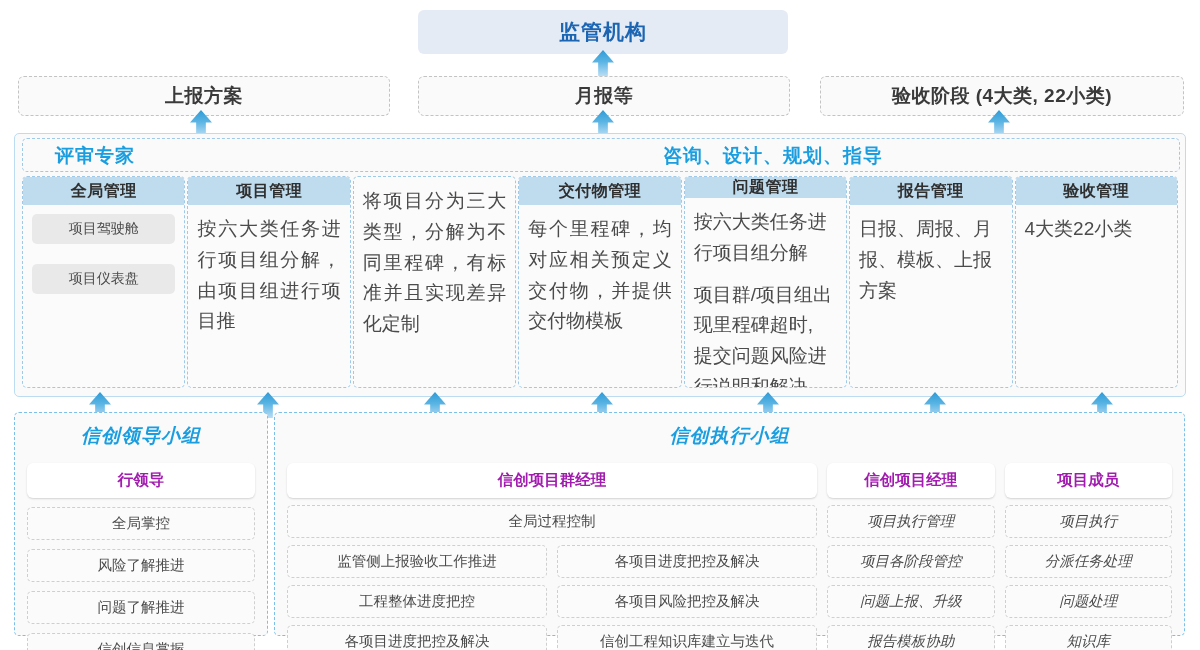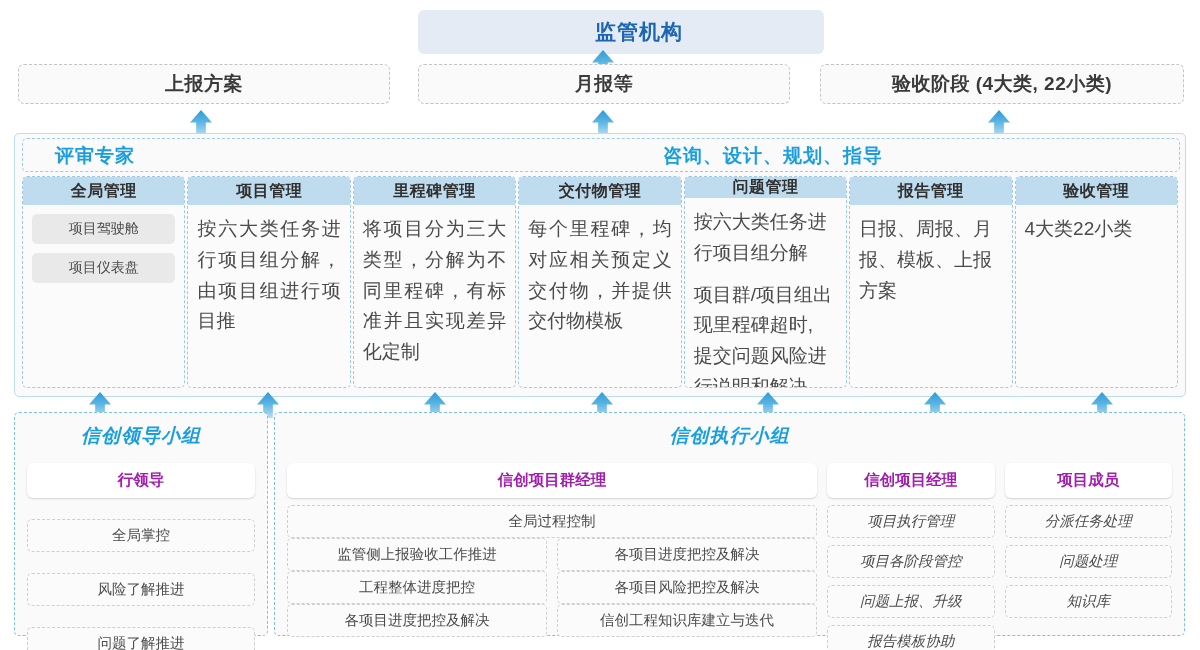--- a/index.html
+++ b/index.html
@@ -16,26 +16,26 @@
     position:absolute;width:22px;height:26px;
     background:linear-gradient(to bottom,#2e9bd6 0%,#59b4e3 45%,#b9ddf4 100%);
     clip-path:polygon(50% 0%,100% 48%,72% 48%,72% 100%,28% 100%,28% 48%,0% 48%);
   }
 
   
   .regulator{
     position:absolute;left:418px;top:10px;width:370px;height:44px;
     background:#e5ebf4;border-radius:6px;
     display:flex;align-items:center;justify-content:center;
-    color:#1b65b3;font-size:21px;font-weight:bold;letter-spacing:1px;padding-left:36px;
+    color:#1b65b3;font-size:21px;font-weight:bold;letter-spacing:1px;
   }
 
   
   .rpt{
-    position:absolute;top:64px;height:38px;
+    position:absolute;top:76px;height:38px;
     border:1px dashed #c3c3c3;border-radius:6px;background:#fafafa;
     display:flex;align-items:center;justify-content:center;
     font-size:19px;font-weight:bold;color:#3a3a3a;letter-spacing:.5px;
   }
   #rpt0{left:18px;width:370px;}
   #rpt1{left:418px;width:370px;}
   #rpt2{left:820px;width:362px;}
 
   
   .band{
@@ -63,21 +63,21 @@
   }
   .col-h{
     height:28px;background:#bfdcef;
     display:flex;align-items:center;justify-content:center;
     font-size:16px;font-weight:bold;color:#2f2f2f;letter-spacing:.5px;
   }
   .col-b{flex:1;padding:9px 9px 6px 9px;}
   .chip{
     background:#e9e9e9;border-radius:5px;
     font-size:14px;color:#4b4b4b;text-align:center;
-    padding:6px 0;margin-bottom:9px;
+    padding:6px 0;margin-bottom:20px;
   }
   .para{
     font-size:19px;line-height:1.62;color:#4b4b4b;
     text-align:justify;text-justify:inter-ideograph;margin:0 0 11px 0;
   }
   .para:last-child{margin-bottom:0;}
   .para.left{text-align:left;}
 
   
   .bot-left{
@@ -99,25 +99,25 @@
     box-shadow:0 1px 2px rgba(0,0,0,.16);
     font-size:15.5px;font-weight:bold;color:#a21caf;
     text-align:center;padding:7px 0;
   }
   .ditem{
     border:1px dashed #cfcfcf;border-radius:5px;background:#fbfbfb;
     font-size:14.5px;color:#4b4b4b;text-align:center;padding:6px 0;
   }
 
   .lead-stack{position:absolute;left:12px;top:50px;width:228px;}
-  .lead-stack .ditem{margin-top:21px;}
+  .lead-stack .ditem{margin-top:9px;}
 
   .exec-cols{position:absolute;left:12px;top:50px;right:12px;display:flex;gap:10px;}
   .exec-pm{width:530px;}
-  .exec-pm .sub2{display:flex;gap:10px;}
+  .exec-pm .sub2{display:flex;gap:10px;margin-top:7px;}
   .exec-pm .sub2 .ditem{flex:1 1 0;}
   .exec-one{flex:1 1 0;}
   .exec-one .ditem{margin-top:7px;font-style:italic;}
   .exec-pm .full{margin-top:7px;}
 </style>
 </head>
 <body>
 
 <div class="page">
 
@@ -158,21 +158,20 @@
     </div>
 
     <div class="col">
       <div class="col-h">项目管理</div>
       <div class="col-b">
         <p class="para">按六大类任务进行项目组分解，由项目组进行项目推</p>
       </div>
     </div>
 
     <div class="col">
-      <div class="col-h">里程碑管理</div>
       <div class="col-b">
         <p class="para">将项目分为三大类型，分解为不同里程碑，有标准并且实现差异化定制</p>
       </div>
     </div>
 
     <div class="col">
       <div class="col-h">交付物管理</div>
       <div class="col-b">
         <p class="para">每个里程碑，均对应相关预定义交付物，并提供交付物模板</p>
       </div>
@@ -246,20 +245,21 @@
       <div class="exec-one">
         <div class="whead">信创项目经理</div>
         <div class="ditem">项目执行管理</div>
         <div class="ditem">项目各阶段管控</div>
         <div class="ditem">问题上报、升级</div>
         <div class="ditem">报告模板协助</div>
       </div>
 
       <div class="exec-one">
         <div class="whead">项目成员</div>
+        <div class="ditem">项目执行</div>
         <div class="ditem">分派任务处理</div>
         <div class="ditem">问题处理</div>
         <div class="ditem">知识库</div>
       </div>
 
     </div>
   </div>
 
 </div>
 

